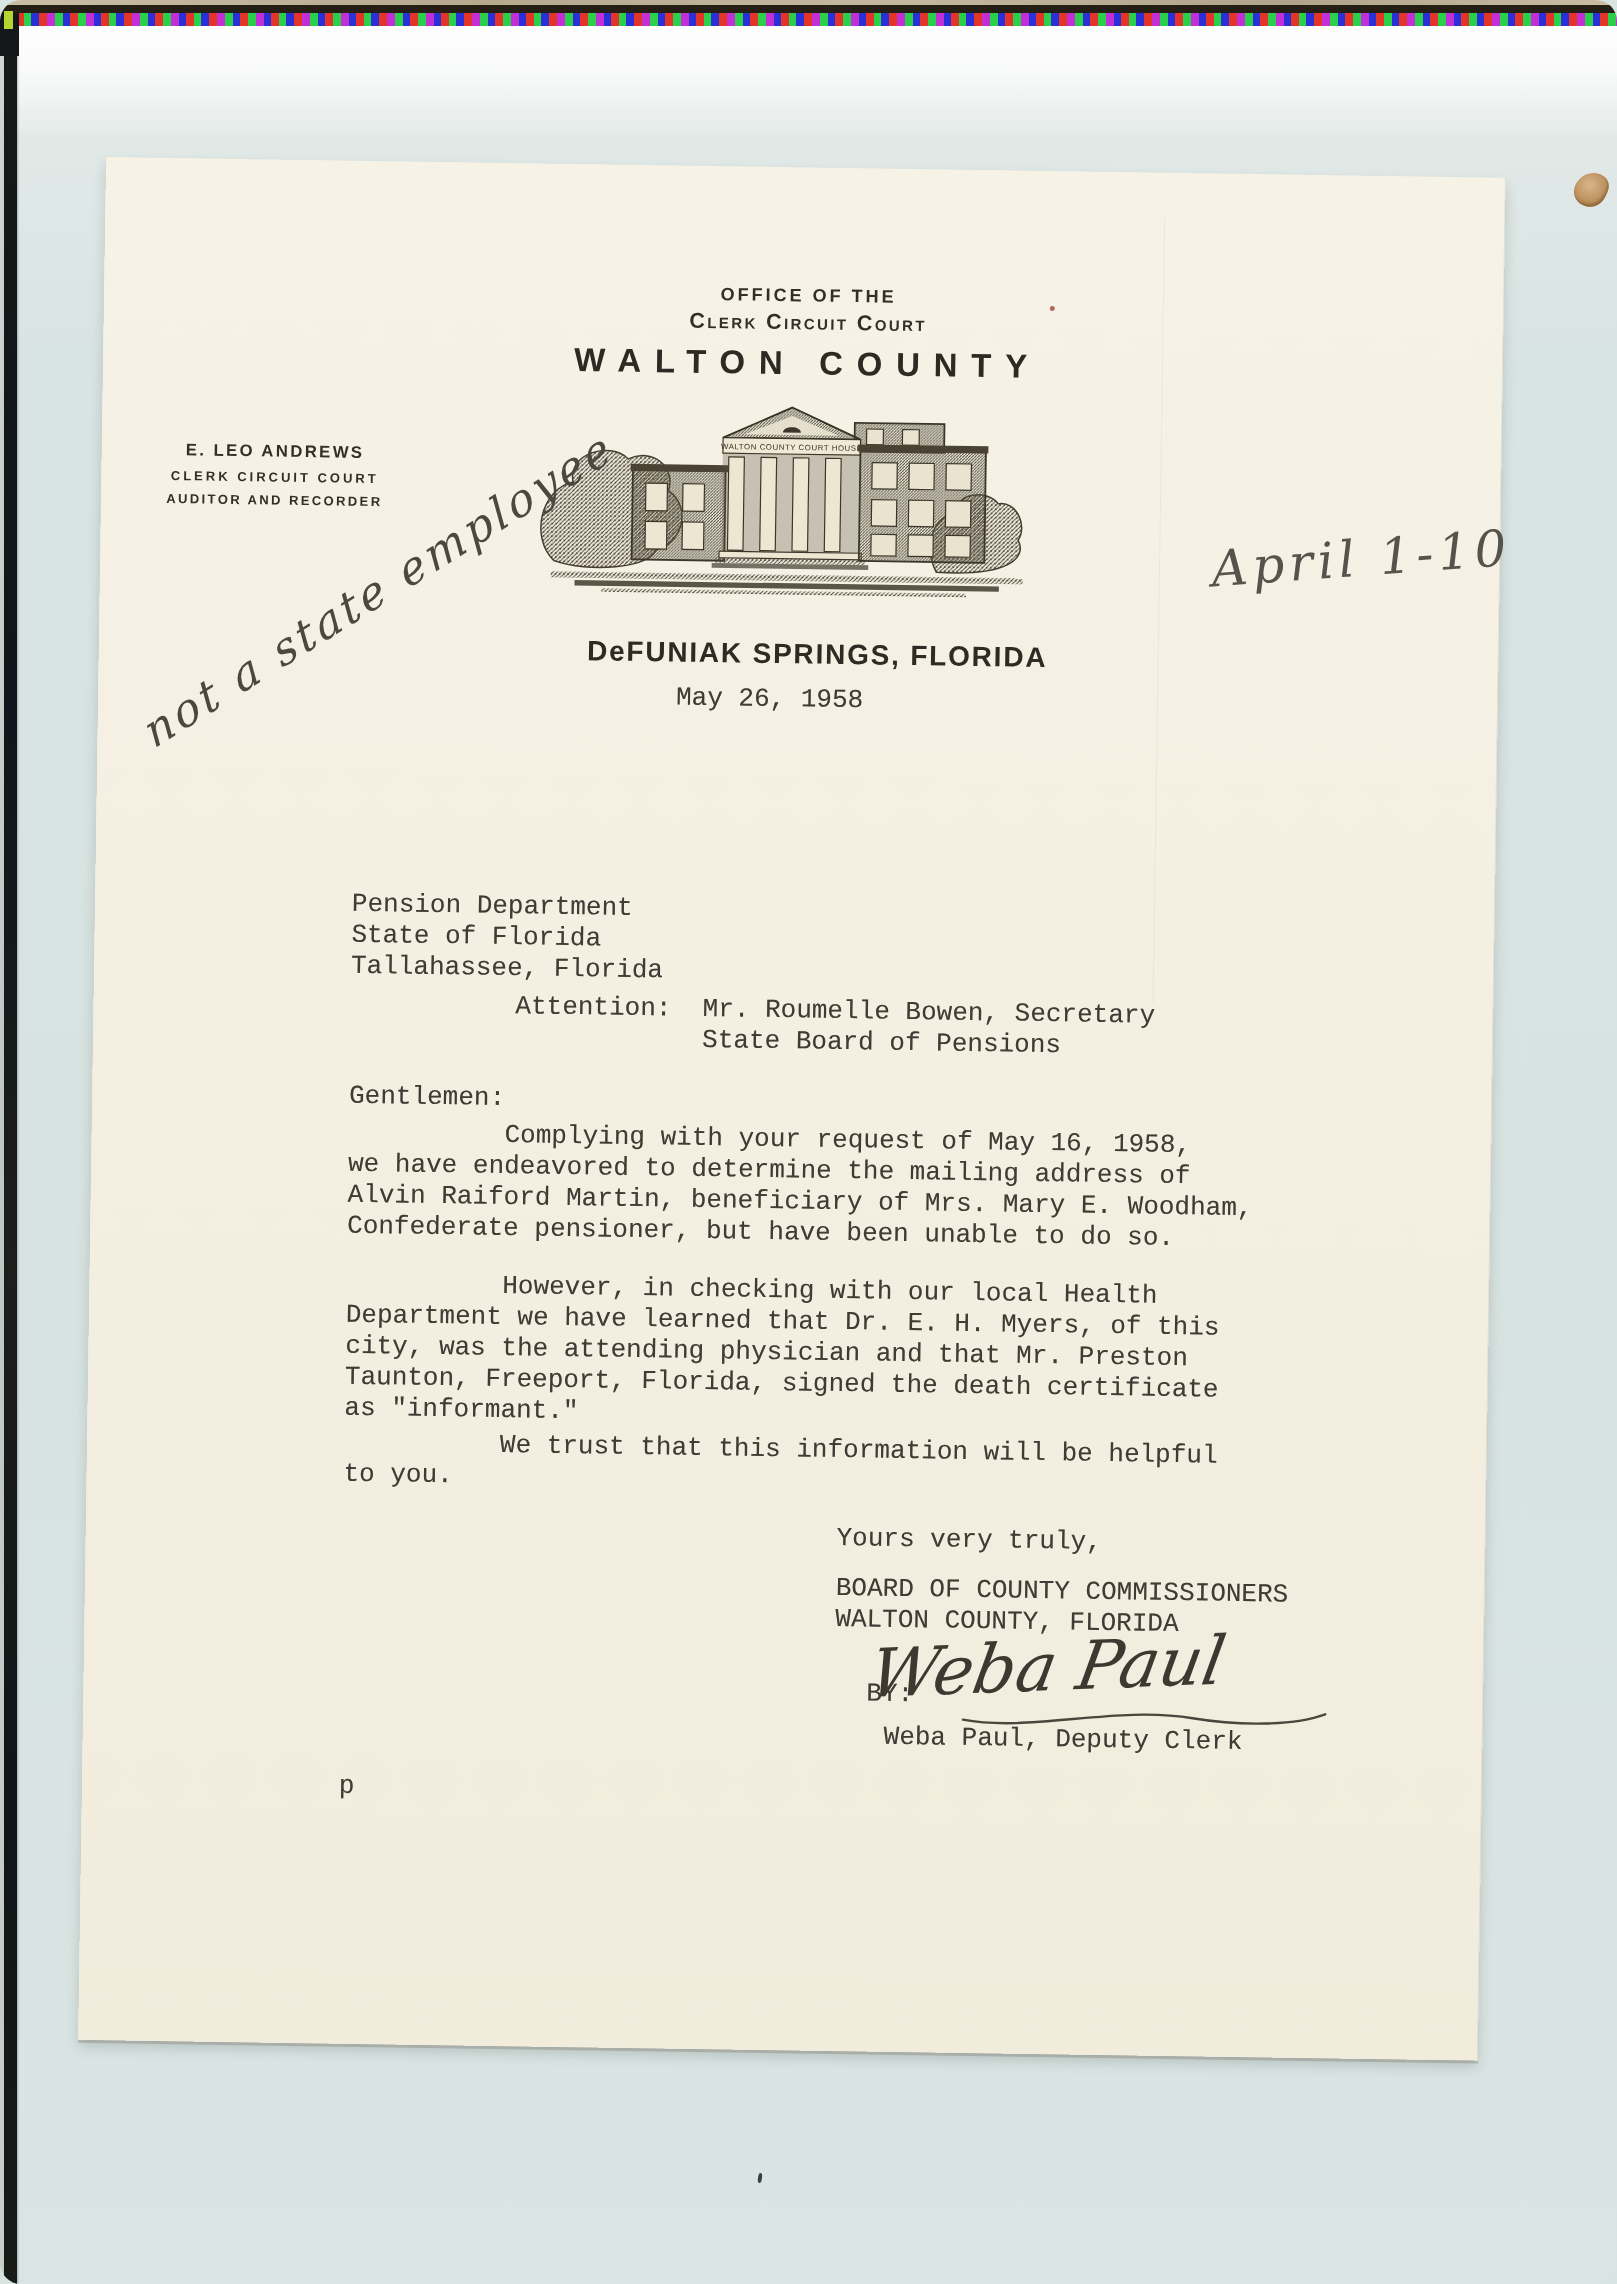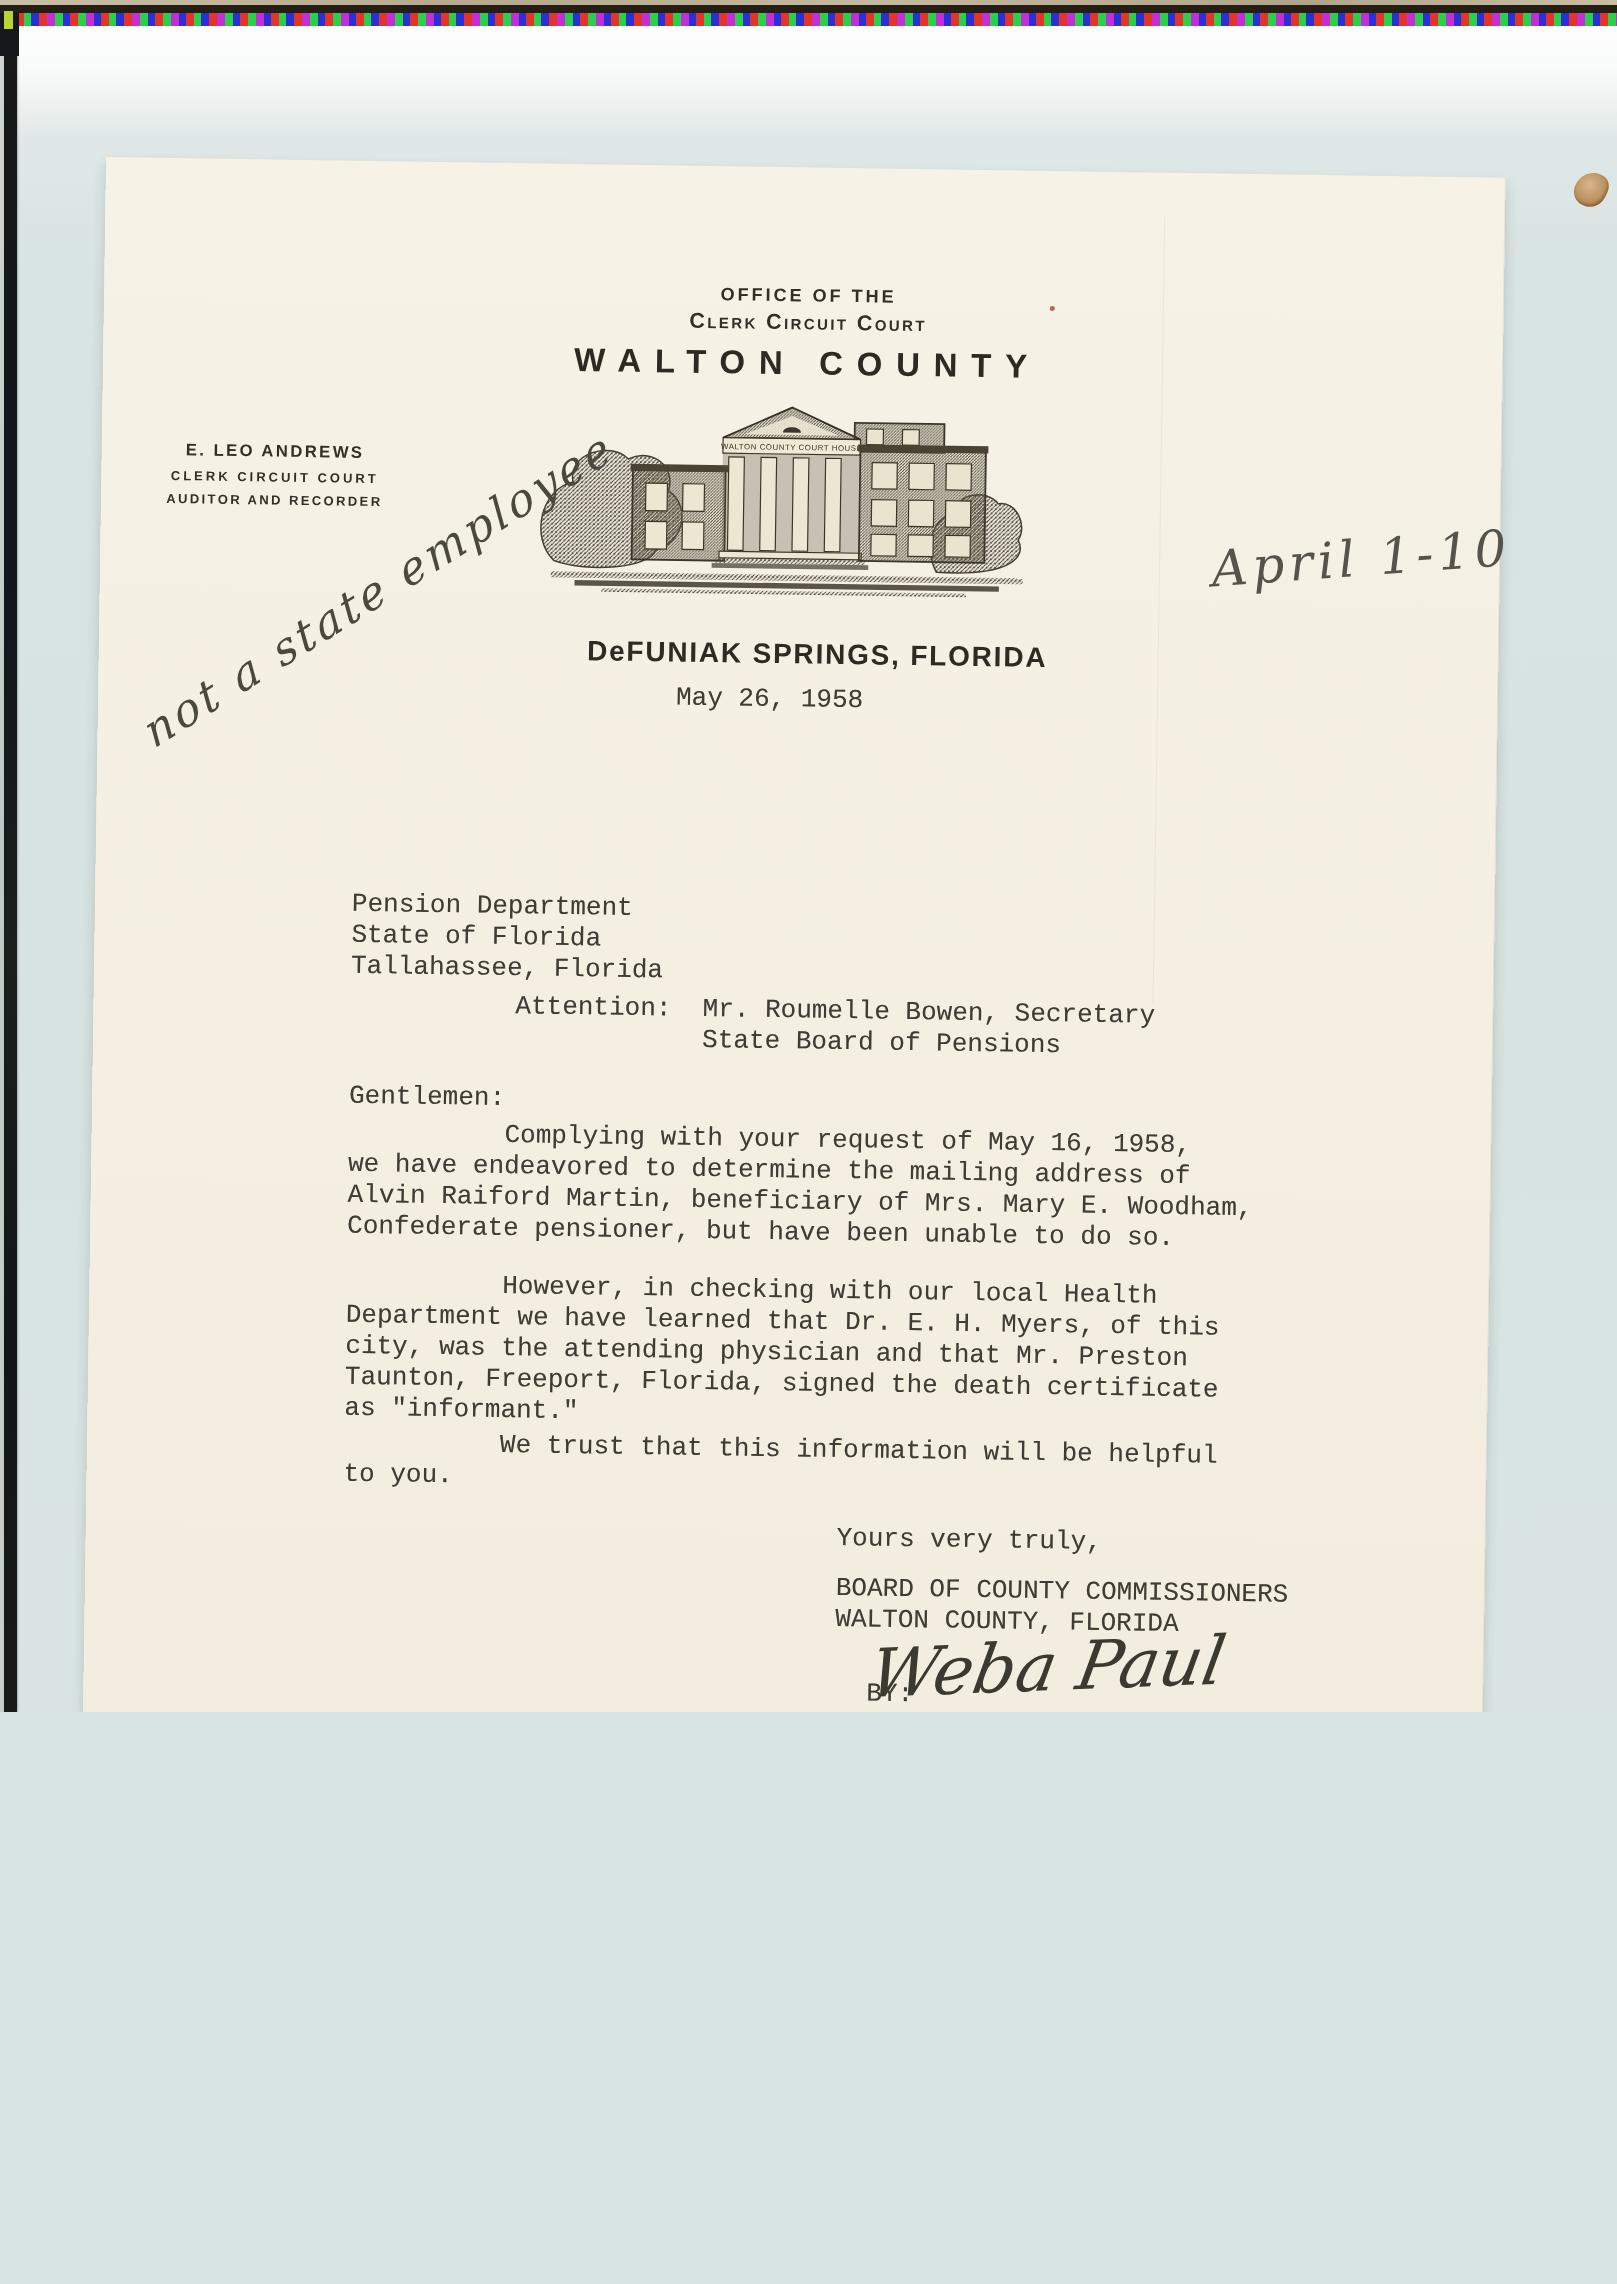--- a/index.html
+++ b/index.html
@@ -1,19 +1,19 @@
 <!DOCTYPE html>
 <html style="font-size:9.6px"><head>
 <meta charset="utf-8">
 <style>
   html,body{margin:0;padding:0;}
   body{width:1617px;height:2284px;overflow:hidden;background:#d8e4e2;}
-  .scan-page{position:relative;width:1617px;height:1712px;overflow:hidden;
+  .scan-page{position:relative;width:1617px;height:2284px;overflow:hidden;
     background:linear-gradient(180deg,#e9edea 0%,#dfe8e6 8%,#d8e4e2 16%,#d7e3e1 60%,#dae5e3 100%);
-    font-family:"Liberation Sans",sans-serif;}
+    font-family:"Liberation Sans",sans-serif;border-radius:21px;}
   
   .film-top-noise{position:absolute;top:0;left:0;right:0;height:6px;
     background:linear-gradient(90deg,#cabfa6,#b5a98e 30%,#c4b89e 55%,#b0a48a 80%,#c9bda3);}
   .film-top-bar{position:absolute;top:5.4px;left:0;right:0;height:7.8px;background:#241e15;}
   .calibration-strip{position:absolute;top:12.5px;left:15.5px;right:0;height:13px;
     background:repeating-linear-gradient(90deg,
       #e23428 0 7.8px,#2bd04a 7.8px 15.5px,#2a2fd8 15.5px 23px,#e23428 23px 31px,
       #c32fd6 31px 39px,#2bd04a 39px 47px,#2a2fd8 47px 54px,#e23428 54px 62px,
       #2bd04a 62px 70px,#c32fd6 70px 78px,#2a2fd8 78px 85px);}
   .top-white-fade{position:absolute;top:26px;left:12px;right:0;height:114px;

